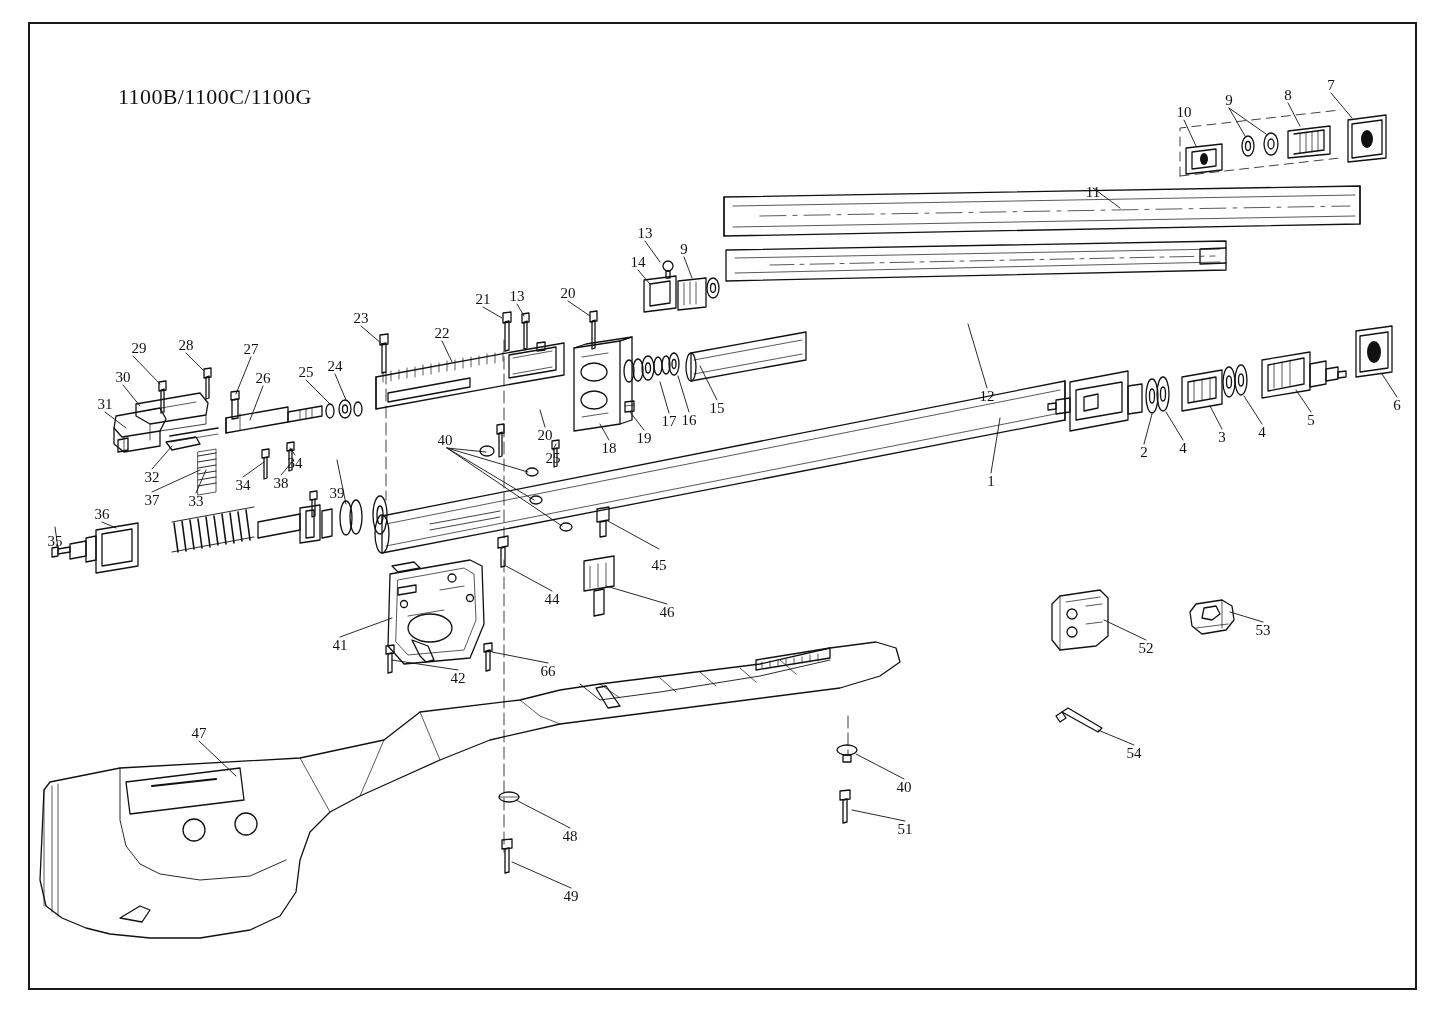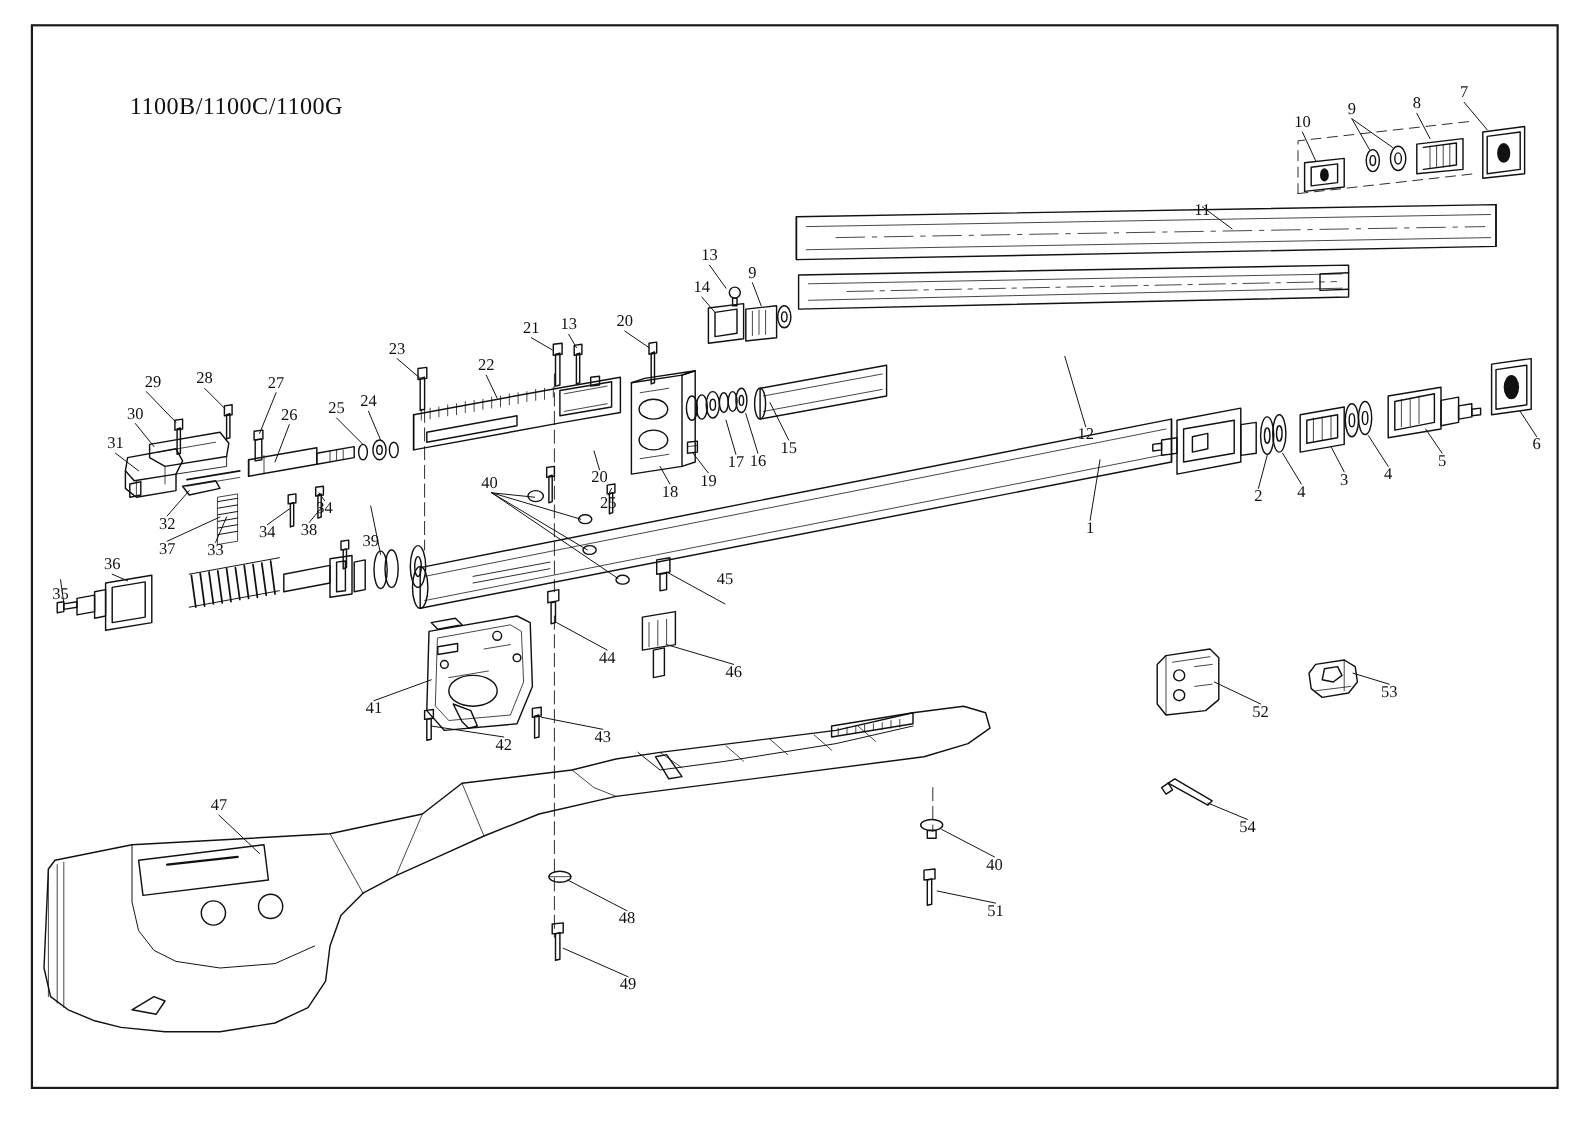--- a/index.html
+++ b/index.html
@@ -543,26 +543,26 @@
       <div class="callout" style="left: 553px; top: 458px;">25</div>
       <div class="callout" style="left: 1144px; top: 452px;">2</div>
       <div class="callout" style="left: 1183px; top: 448px;">4</div>
       <div class="callout" style="left: 1222px; top: 437px;">3</div>
       <div class="callout" style="left: 1262px; top: 432px;">4</div>
       <div class="callout" style="left: 1311px; top: 420px;">5</div>
       <div class="callout" style="left: 1397px; top: 405px;">6</div>
       <div class="callout" style="left: 991px; top: 481px;">1</div>
       <div class="callout" style="left: 55px; top: 541px;">35</div>
       <div class="callout" style="left: 102px; top: 514px;">36</div>
-      <div class="callout" style="left: 659px; top: 527px;">45</div>
+      <div class="callout" style="left: 659px; top: 565px;">45</div>
       <div class="callout" style="left: 552px; top: 599px;">44</div>
       <div class="callout" style="left: 667px; top: 612px;">46</div>
       <div class="callout" style="left: 340px; top: 645px;">41</div>
       <div class="callout" style="left: 458px; top: 678px;">42</div>
-      <div class="callout" style="left: 548px; top: 671px;">43</div>
+      <div class="callout" style="left: 548px; top: 671px;">66</div>
       <div class="callout" style="left: 1146px; top: 648px;">52</div>
       <div class="callout" style="left: 1263px; top: 630px;">53</div>
       <div class="callout" style="left: 1134px; top: 753px;">54</div>
       <div class="callout" style="left: 199px; top: 733px;">47</div>
       <div class="callout" style="left: 904px; top: 787px;">40</div>
       <div class="callout" style="left: 570px; top: 836px;">48</div>
       <div class="callout" style="left: 905px; top: 829px;">51</div>
       <div class="callout" style="left: 571px; top: 896px;">49</div>
     </div>
 </div>

